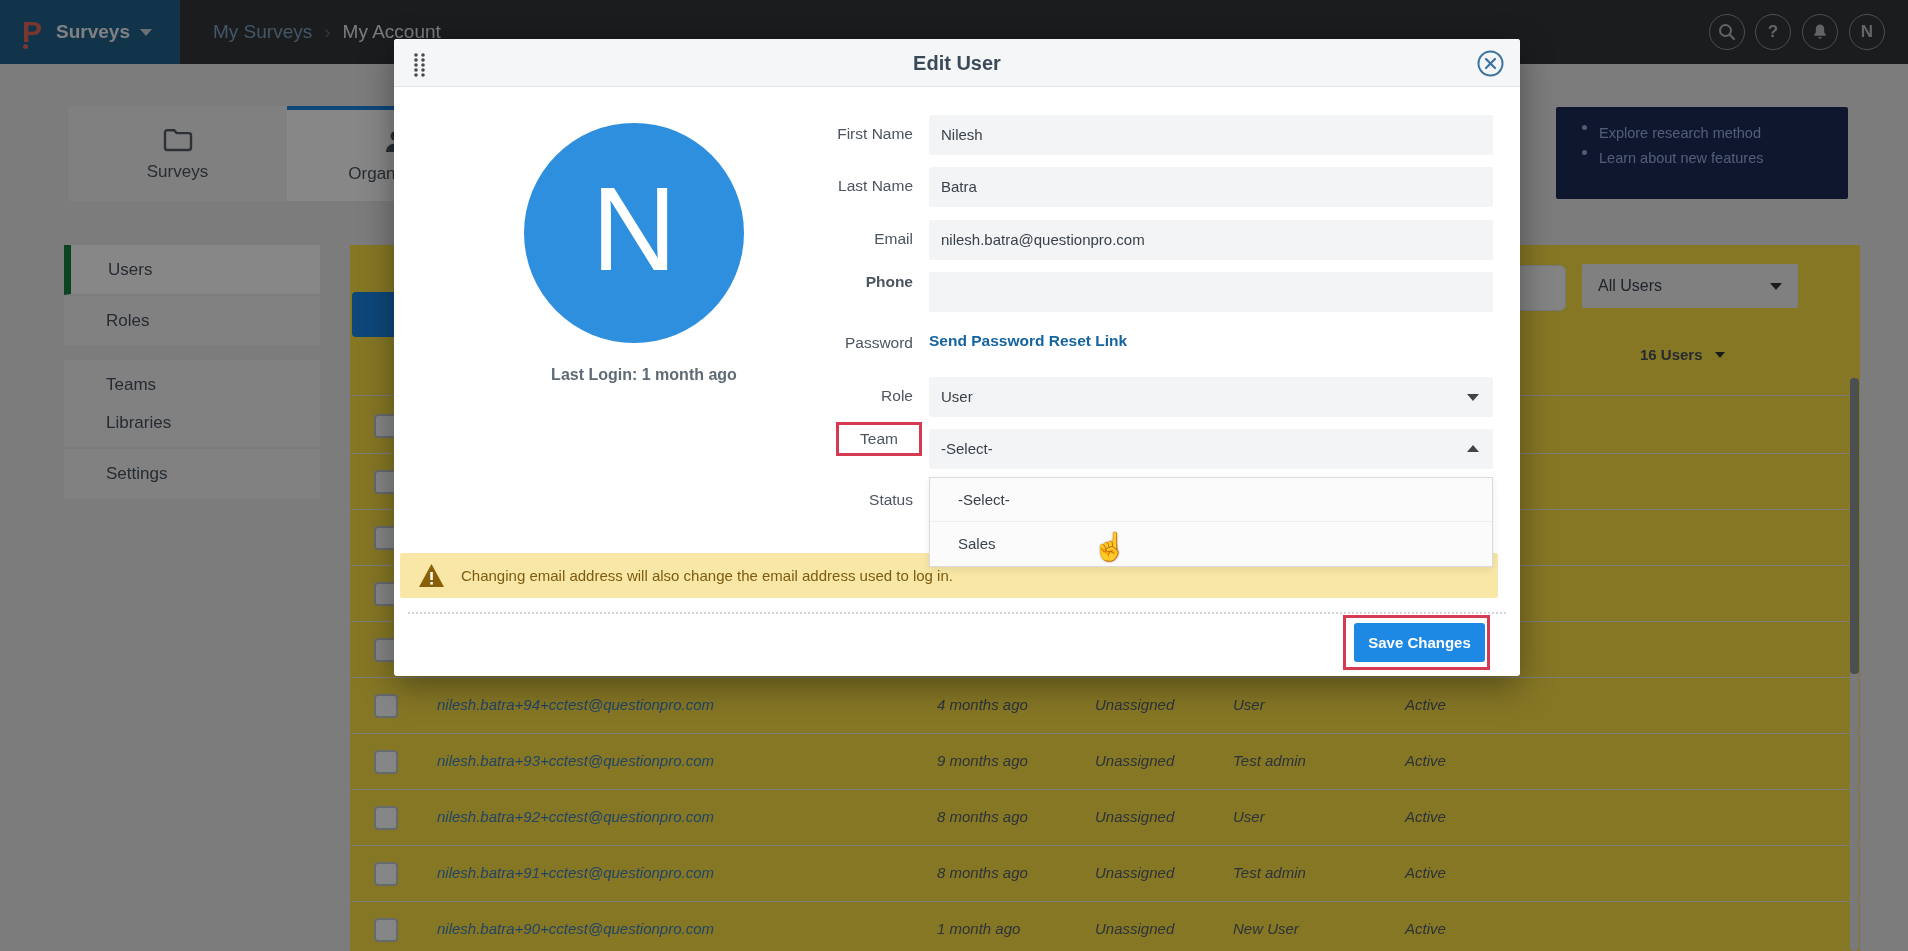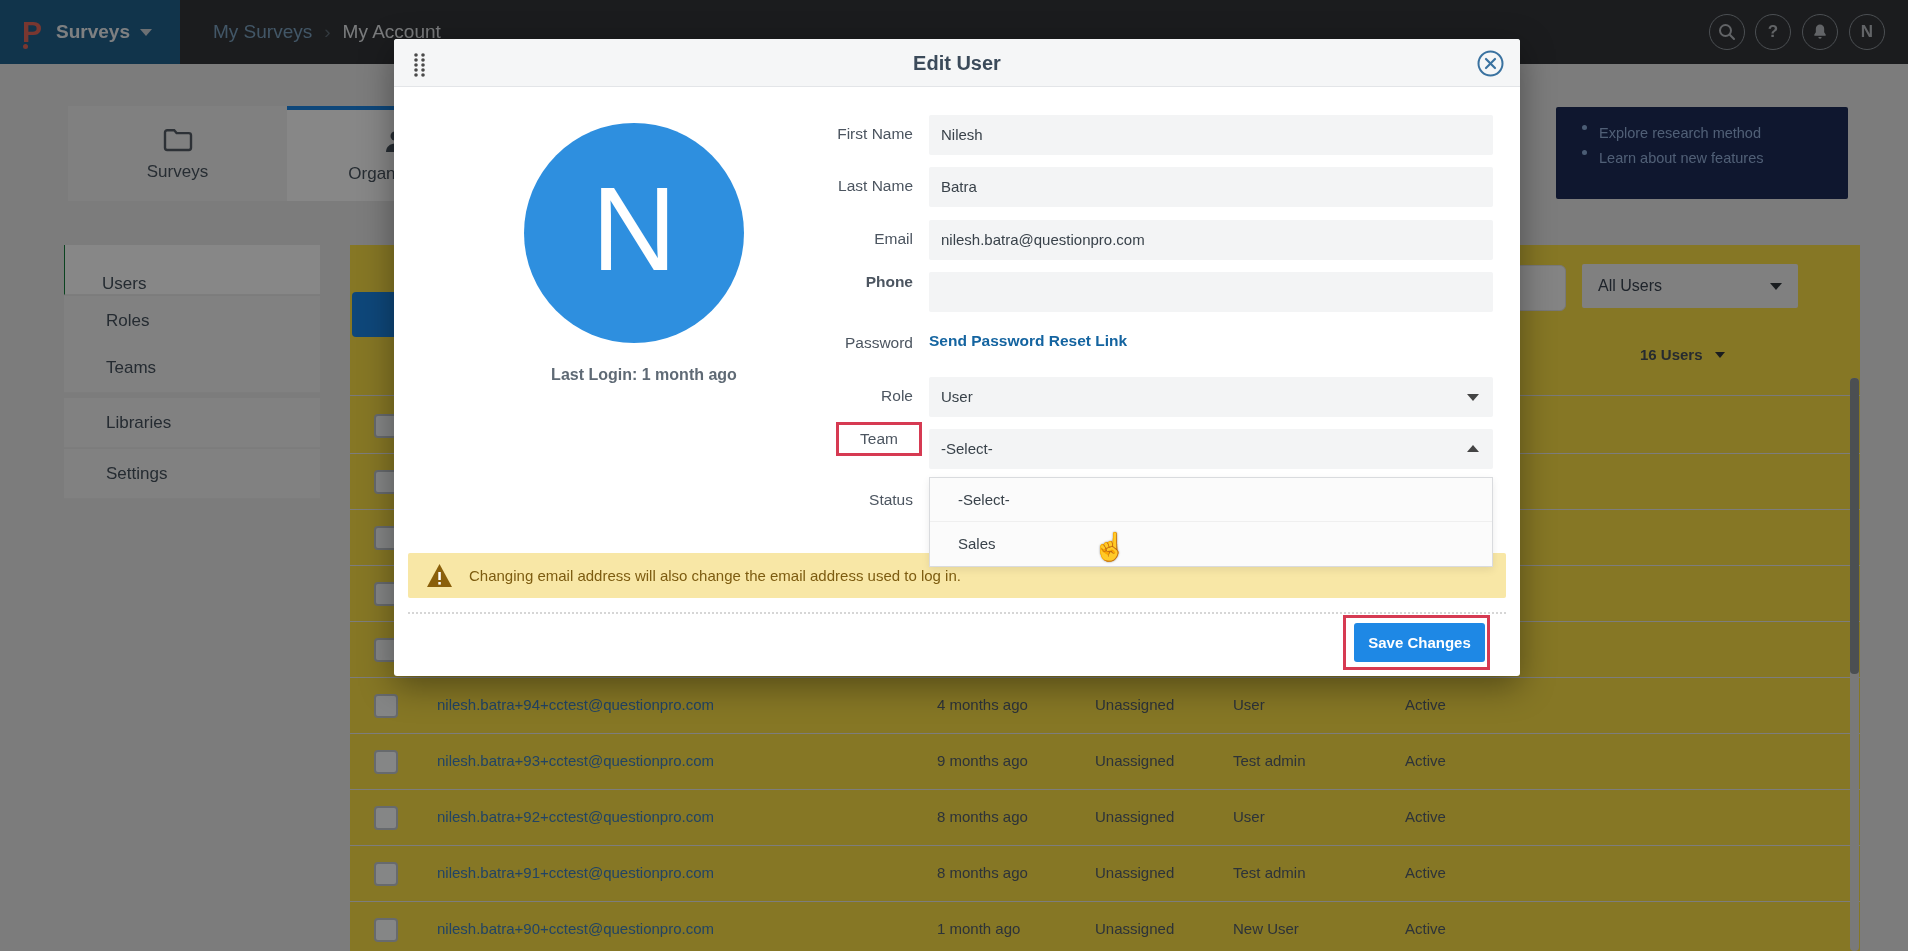--- a/index.html
+++ b/index.html
@@ -23,32 +23,32 @@
   
   .tab { position:absolute; top:106px; width:219px; height:95px; background:#f2f2f2; display:flex; flex-direction:column; align-items:center; justify-content:center; gap:10px; cursor:pointer; z-index:2; }
   .tab .tab-label { font-size:17px; color:#4a5560; }
   .tab.active { background:#ffffff; border-top:4px solid #1b87e6; }
   .promo { position:absolute; left:1556px; top:107px; width:292px; height:92px; background:#1d2d5a; border-radius:2px; padding:18px 0 0 26px; z-index:2; }
   .promo-item { display:flex; gap:12px; margin-bottom:9px; cursor:pointer; }
   .promo-dot { width:5px; height:5px; border-radius:50%; background:#8fb0dd; }
   .promo-text { color:#98b4df; font-size:14.5px; }
 
   .side-item { position:absolute; left:64px; width:256px; height:50px; background:#f4f4f4; display:flex; align-items:center; padding-left:42px; font-size:17px; color:#46525e; cursor:pointer; z-index:2; border-bottom:1px solid #ededed; }
-  .side-item.active { background:#ffffff; border-left:1px solid #15803d; padding-left:37px;align-items:flex-end; }
+  .side-item.active { background:#ffffff; border-left:7px solid #15803d; padding-left:37px; }
 
   .panel { position:absolute; left:350px; top:245px; width:1510px; height:706px; background:#fde047; z-index:2; overflow:hidden; }
   .search-frag { position:absolute; left:790px; top:20px; width:426px; height:46px; background:#fafafa; border:1px solid #e2e2e2; border-radius:6px; }
   .newuser-frag { position:absolute; left:2px; top:47px; width:120px; height:45px; background:#1b87e6; border-radius:4px; }
   .filter-select { position:absolute; left:1232px; top:19px; width:216px; height:44px; background:#f1f1f1; border-radius:2px; display:flex; align-items:center; padding:0 16px; font-size:16px; color:#3a4451; cursor:pointer; }
   .filter-select .caret-dark { margin-left:auto; width:0; height:0; border-left:6px solid transparent; border-right:6px solid transparent; border-top:7px solid #30363c; }
   .count-dd { position:absolute; left:1290px; top:101px; display:flex; align-items:center; gap:12px; font-size:15px; font-weight:700; color:#49525a; cursor:pointer; }
   .count-dd .caret-dark { width:0; height:0; border-left:5px solid transparent; border-right:5px solid transparent; border-top:6px solid #30363c; }
   .toolbar-divider { position:absolute; left:0; top:150px; width:1510px; height:1px; background:#e6e6e6; }
   .rows { position:absolute; left:0; top:153px; width:1510px; }
-  .trow { position:relative; width:1510px; height:56px; border-bottom:1px solid #ececec; }
+  .trow { position:relative; width:1510px; height:56px; border-bottom:1px solid #ececec;font-style:italic; }
   .cb { position:absolute; left:24px; top:16px; width:24px; height:24px; border:2px solid #c3c9cf; border-radius:4px; background:#fcfdfe; cursor:pointer; }
   .cell { position:absolute; top:18px; font-size:15px; color:#55606b; white-space:nowrap; }
   .cell.email { left:87px; color:#4181bc; cursor:pointer; }
   .cell.login { left:587px; }
   .cell.team  { left:745px; }
   .cell.role  { left:883px; }
   .cell.status{ left:1055px; }
   .scroll-track { position:absolute; left:1850px; top:378px; width:9px; height:573px; background:#e4e4e4; border-radius:4px; z-index:3; }
   .scroll-thumb { position:absolute; left:0; top:0; width:9px; height:296px; background:#8f969c; border-radius:4px; cursor:pointer; }
 
@@ -70,21 +70,21 @@
   .ffield { position:absolute; left:535px; width:564px; height:40px; background:#f3f4f5; border-radius:2px; font-size:15px; color:#39424a; line-height:40px; padding:0 12px; cursor:text; }
   .fselect { cursor:pointer; }
   .sel-caret-down { position:absolute; right:14px; top:17px; width:0; height:0; border-left:6px solid transparent; border-right:6px solid transparent; border-top:7px solid #444; }
   .sel-caret-up { position:absolute; right:14px; top:16px; width:0; height:0; border-left:6px solid transparent; border-right:6px solid transparent; border-bottom:7px solid #444; }
   .pw-link { position:absolute; left:535px; top:293px; font-size:15.5px; font-weight:700; color:#1464a0; cursor:pointer; }
   .team-label-box { position:absolute; left:442px; top:383px; width:86px; height:34px; border:3px solid #d63a52; display:flex; align-items:center; justify-content:center; font-size:15.5px; color:#4c5560; z-index:6; background:#fff; }
   .dd-panel { position:absolute; left:535px; top:438px; width:564px; height:90px; background:#fbfbfb; border:1px solid #d9dbde; box-shadow:0 3px 8px rgba(0,0,0,0.08); z-index:5; }
   .dd-option { height:44px; line-height:44px; padding-left:28px; font-size:15px; color:#39424a; cursor:pointer; }
   .dd-option:first-child { border-bottom:1px solid #efefef; }
 
-  .warning { position:absolute; left:14px; top:514px; width:1098px; height:45px; background:#f8e7a6; border-radius:2px; display:flex; align-items:center; z-index:1; }
+  .warning { position:absolute; left:6px; top:514px; width:1098px; height:45px; background:#f8e7a6; border-radius:2px; display:flex; align-items:center; z-index:1; }
   .warning svg { margin-left:18px; }
   .warning-text { margin-left:16px; font-size:15px; font-weight:500; color:#7d5c10; }
   .dotted-sep { position:absolute; left:14px; top:573px; width:1098px; border-top:2px dotted #d6d6d6; }
   .save-annotation { position:absolute; left:949px; top:576px; width:147px; height:55px; border:3px solid #d63a52; z-index:6; }
   .save-btn { position:absolute; left:960px; top:584px; width:131px; height:39px; background:#1e88e5; border-radius:3px; color:#ffffff; font-size:15px; font-weight:700; display:flex; align-items:center; justify-content:center; cursor:pointer; z-index:7; }
 
   .hand-cursor { position:absolute; left:1093px; top:531px; z-index:80; font-size:27px; color:#ffffff; -webkit-text-stroke:1.2px #3a3a3a; text-shadow:0 0 2px rgba(0,0,0,0.5); }
 </style>
 </head>
 <body>
@@ -150,21 +150,21 @@
       <span class="promo-text">Learn about new features</span>
     </div>
   </div>
 
   <div class="side-item active" style="top:245px;">
       <span>Users</span>
     </div>
   <div class="side-item" style="top:296px;">
       <span>Roles</span>
     </div>
-  <div class="side-item" style="top:343px;text-align:center;">
+  <div class="side-item" style="top:360px;text-align:center;">
       <span>Teams</span>
     </div>
   <div class="side-item" style="top:398px;">
       <span>Libraries</span>
     </div>
   <div class="side-item" style="top:449px;">
       <span>Settings</span>
     </div>
 
   <div class="panel">

